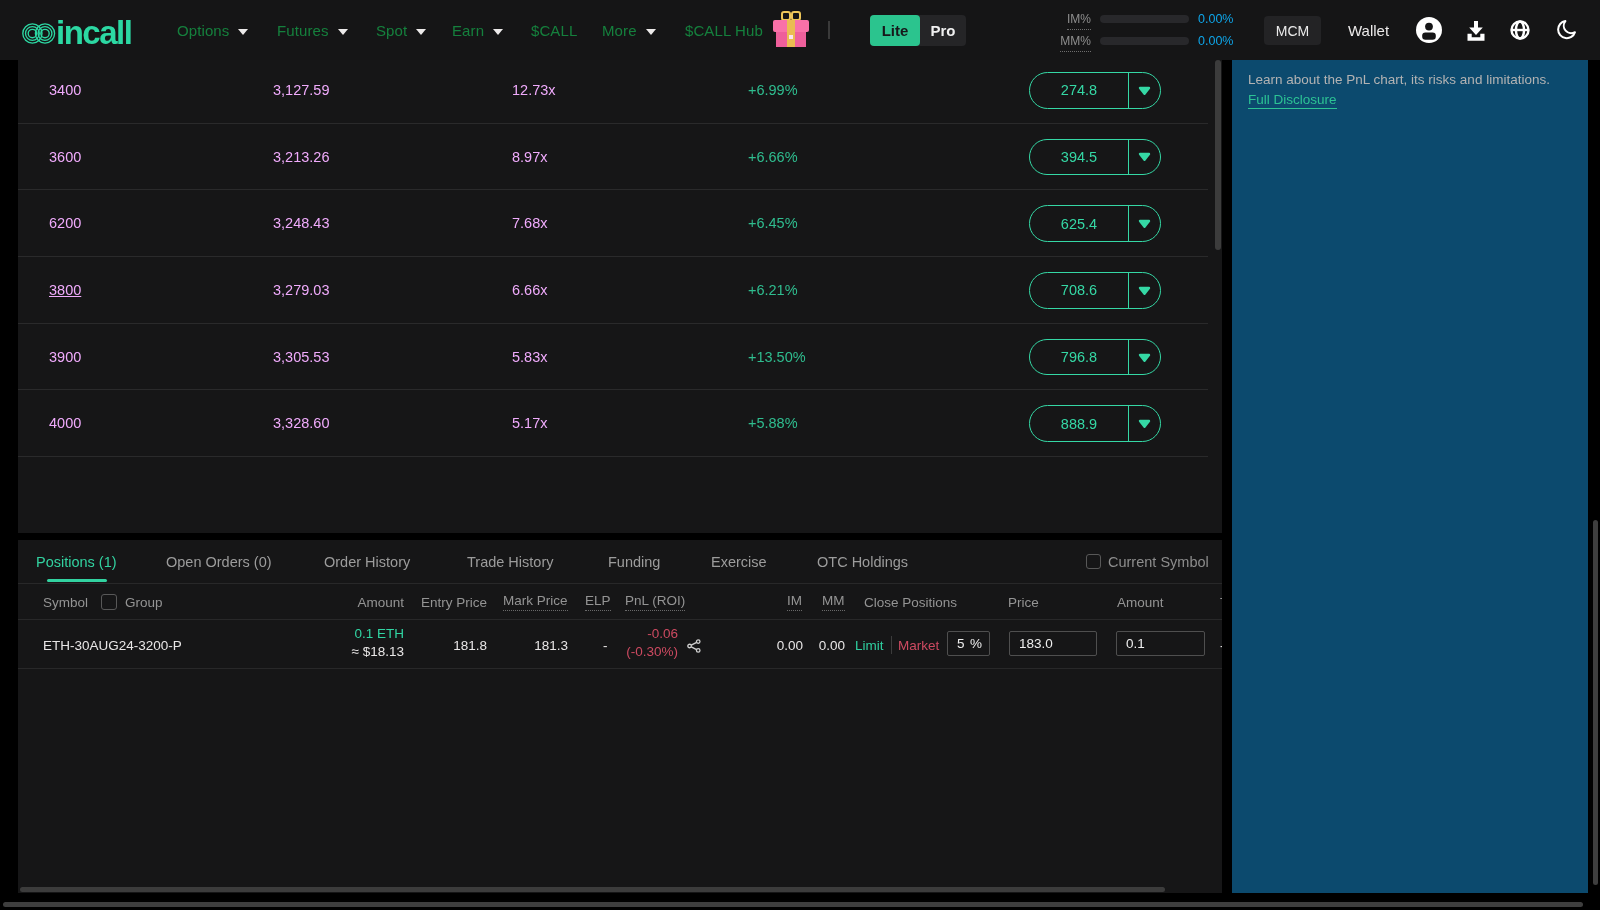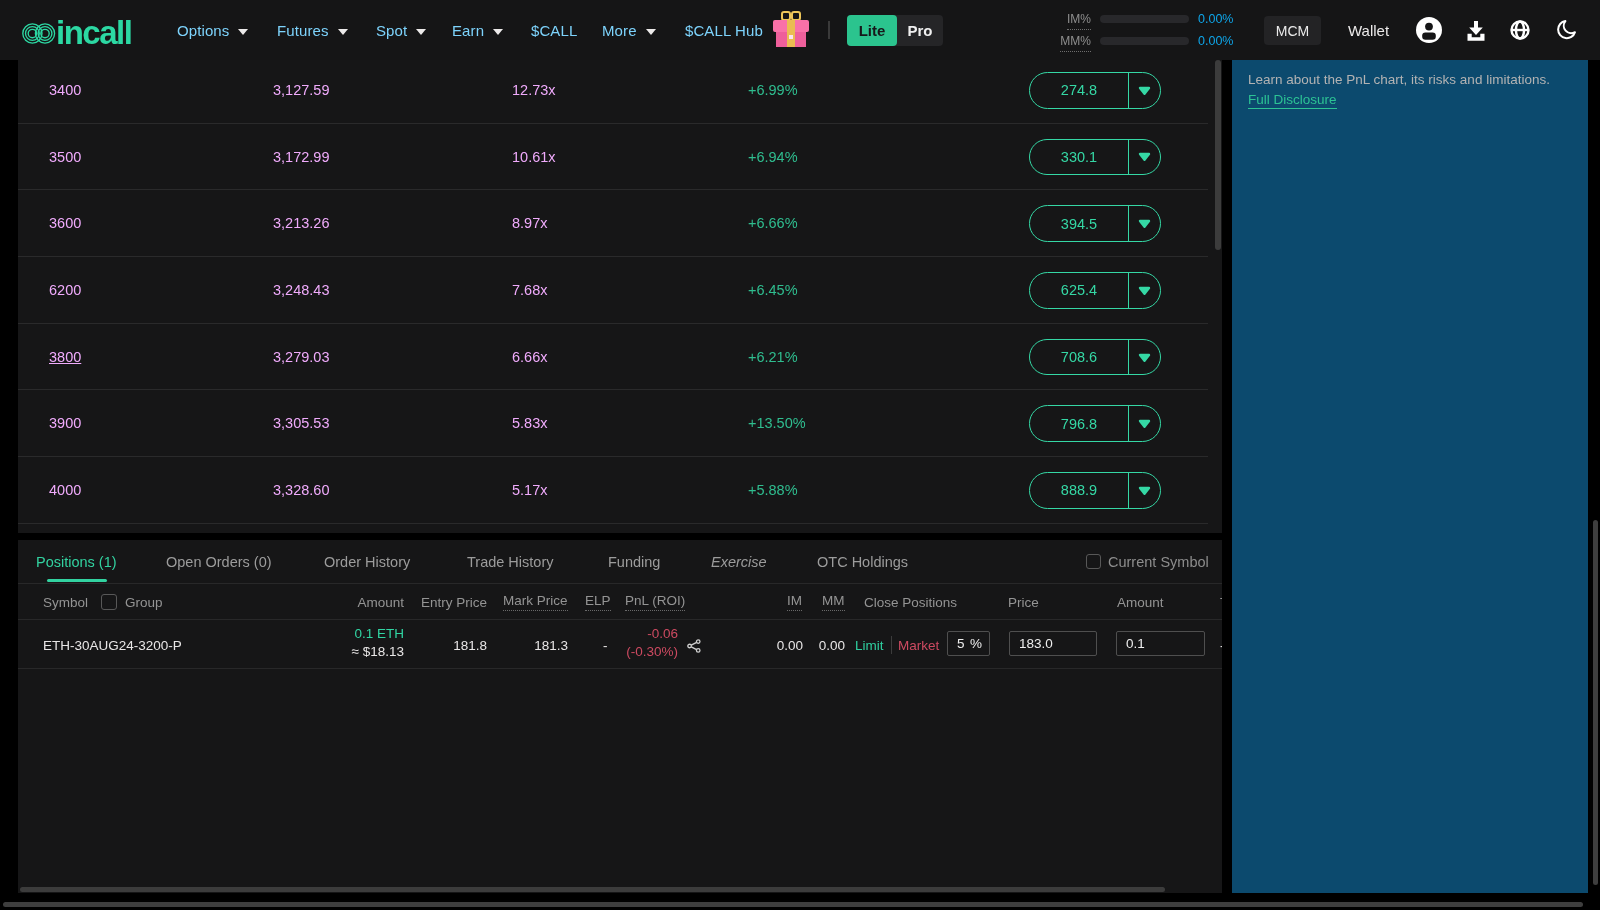--- a/index.html
+++ b/index.html
@@ -4,26 +4,26 @@
 <style>
   * { margin:0; padding:0; box-sizing:border-box; }
   html,body { width:1600px; height:910px; background:#000; overflow:hidden;
     font-family:"Liberation Sans", sans-serif; }
   .abs { position:absolute; }
   body { position:relative; }
 
   
   #nav { position:absolute; left:0; top:0; width:1600px; height:60px; background:#151516; }
   .navitem { position:absolute; top:0; height:60px; display:flex; align-items:center;
-    color:#7dd3fc; font-size:15px; font-weight:500; letter-spacing:0.1px; }
+    color:#15803d; font-size:15px; font-weight:500; letter-spacing:0.1px; }
   .navarrow { display:inline-block; width:0; height:0; border-left:5.5px solid transparent;
     border-right:5.5px solid transparent; border-top:6.5px solid #eceaea; margin-left:9px; margin-top:3px; }
 
   
-  #toggle { position:absolute; left:847px; top:15px; width:96px; height:31px; background:#252527;
+  #toggle { position:absolute; left:870px; top:15px; width:96px; height:31px; background:#252527;
     border-radius:4px; display:flex; }
   #toggle .lite { width:50px; height:31px; background:#2bc48e; border-radius:4px; color:#17181a;
     font-size:15px; font-weight:600; display:flex; align-items:center; justify-content:center; }
   #toggle .pro { flex:1; color:#f0f0f0; font-size:15px; font-weight:600; display:flex;
     align-items:center; justify-content:center; }
 
   .mlabel { position:absolute; color:#8e8e8e; font-size:12px;
     border-bottom:1px dotted #6e6e6e; padding-bottom:3px; }
   .mbar { position:absolute; width:89px; height:8px; border-radius:4px; background:#28282b; }
   .mval { position:absolute; color:#0ea5e9; font-size:12.5px; }
@@ -154,34 +154,20 @@
       <div class="pill">
           <div class="val">274.8</div>
           <div class="dd">
             <svg width="15" height="11">
               <path d="M3 3 L12 3 L7.5 8.8 Z" fill="#35d8a5" stroke="#35d8a5" stroke-width="2.4" stroke-linejoin="round"></path>
             </svg>
           </div>
         </div>
     </div>
     <div class="trow">
-      <div class="c" style="left:31px;">3500</div>
-        <div class="c" style="left:255px;">3,172.99</div>
-      <div class="c" style="left:494px;">10.61x</div>
-        <div class="c pct" style="left:730px;">+6.94%</div>
-      <div class="pill">
-          <div class="val">330.1</div>
-          <div class="dd">
-            <svg width="15" height="11">
-              <path d="M3 3 L12 3 L7.5 8.8 Z" fill="#35d8a5" stroke="#35d8a5" stroke-width="2.4" stroke-linejoin="round"></path>
-            </svg>
-          </div>
-        </div>
-    </div>
-    <div class="trow">
       <div class="c" style="left:31px;">3600</div>
         <div class="c" style="left:255px;">3,213.26</div>
       <div class="c" style="left:494px;">8.97x</div>
         <div class="c pct" style="left:730px;">+6.66%</div>
       <div class="pill">
           <div class="val">394.5</div>
           <div class="dd">
             <svg width="15" height="11">
               <path d="M3 3 L12 3 L7.5 8.8 Z" fill="#35d8a5" stroke="#35d8a5" stroke-width="2.4" stroke-linejoin="round"></path>
             </svg>
@@ -248,21 +234,21 @@
 
   <div class="sb" style="right:1px; top:0; width:6px; height:190px;"></div>
 </div>
 
 <div id="botPanel">
   <div class="tab active" style="left:18px;">Positions (1)</div>
   <div class="tab" style="left:148px;">Open Orders (0)</div>
   <div class="tab" style="left:306px;">Order History</div>
   <div class="tab" style="left:449px;">Trade History</div>
   <div class="tab" style="left:590px;">Funding</div>
-  <div class="tab" style="left:693px;font-style:italic;">Exercise</div>
+  <div class="tab" style="left:693px;">Exercise</div>
   <div class="tab" style="left:799px;">OTC Holdings</div>
   <div id="tabline"></div>
   <div class="abs" style="left:1068px; top:14px;">
       <div class="checkbox"></div>
     </div>
   <div class="tab" style="left:1090px; color:#8d8d8d;">Current Symbol</div>
   <div class="abs" style="left:0; top:43px; width:1204px; height:1px; background:#282829;"></div>
 
   <div class="hdr" style="left:25px;">Symbol</div>
   <div class="abs" style="left:83px; top:54px;">

